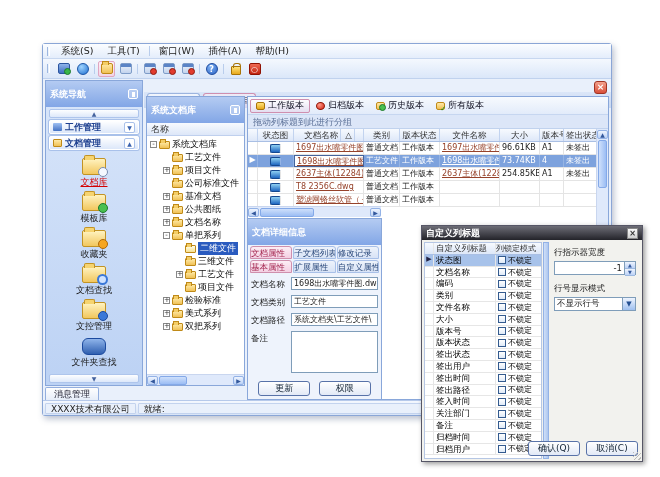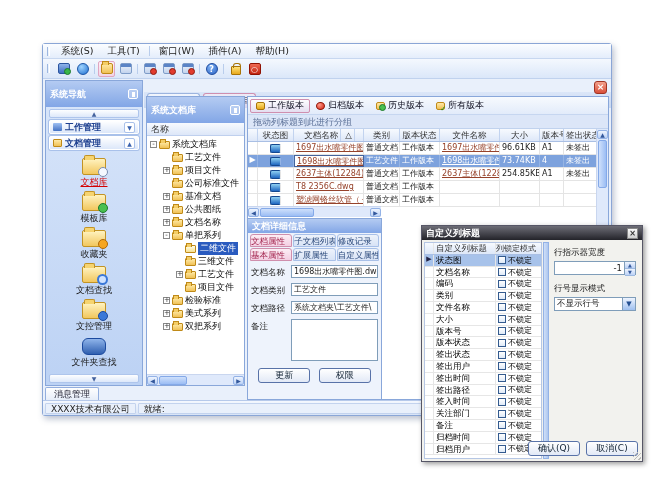--- a/index.html
+++ b/index.html
@@ -121,21 +121,21 @@
   
   .details{position:absolute;left:0;top:121px;width:134px;bottom:0;border-top:1px solid #89a7da;border-right:1px solid #89a7da;background:#eef3fc;display:flex;flex-direction:column;}
   .dtabs{display:flex;gap:1px;padding:1px 2px 0 2px;}
   .ptab{flex:1;height:13px;border:1px solid #a8c0e8;border-radius:3px 3px 0 0;background:linear-gradient(#eef3fb,#d8e3f6);font-size:8.5px;color:#2c4a7c;line-height:12px;white-space:nowrap;overflow:hidden;}
   .ptab.sel{border-color:#cf8fad;background:linear-gradient(#fdeef5,#f3cfe2);color:#a52a52;}
   .fields{padding:4px 3px 0 3px;font-size:8.5px;color:#222;flex:1;}
   .frow{display:flex;margin-bottom:4px;align-items:flex-start;}
   .flabel{width:40px;flex:none;padding-top:2px;}
   .fval{flex:1;background:#fff;border:1px solid #7f9db9;height:13px;line-height:12px;padding:0 2px;overflow:hidden;white-space:nowrap;font-size:8px;}
   .fnote{flex:1;background:#fff;border:1px solid #7f9db9;height:42px;}
-  .dbtns{display:flex;justify-content:space-around;padding:3px 6px 16px 6px;}
+  .dbtns{display:flex;justify-content:space-around;padding:3px 6px 3px 6px;}
   .xpbtn{min-width:52px;height:15px;border:1px solid #5872a8;border-radius:3px;background:linear-gradient(#ffffff,#e2e9f6);font-size:9px;color:#123;text-align:center;line-height:13px;padding:0 6px;}
   
   .dialog{position:absolute;left:378px;top:181px;width:222px;height:237px;border:1px solid #565666;background:#f2f2ee;box-shadow:2px 2px 5px rgba(0,0,0,.4);z-index:20;}
   .dtitle{height:14px;background:linear-gradient(#6d6d76,#232329);color:#fff;font-size:9px;font-weight:bold;display:flex;align-items:center;padding:0 4px;justify-content:space-between;}
   .dclose{width:11px;height:11px;background:linear-gradient(#fafafa,#cfcfcf);border:1px solid #888;font-size:8px;line-height:9px;text-align:center;color:#333;}
   .dbody{position:absolute;left:2px;top:16px;right:2px;bottom:2px;display:flex;}
   .dgrid{width:118px;flex:none;background:#fff;border:1px solid #b5c6e4;font-size:8.5px;display:flex;flex-direction:column;}
   .drow{display:flex;height:11.8px;border-bottom:1px solid #e6e6e6;align-items:center;}
   .drow .d-ind{width:9px;flex:none;text-align:center;font-size:7px;color:#224;border-right:1px solid #e6e6e6;align-self:stretch;}
   .drow .d-name{width:62px;flex:none;padding:0 2px;border-right:1px solid #e6e6e6;overflow:hidden;white-space:nowrap;align-self:stretch;line-height:11px;}

